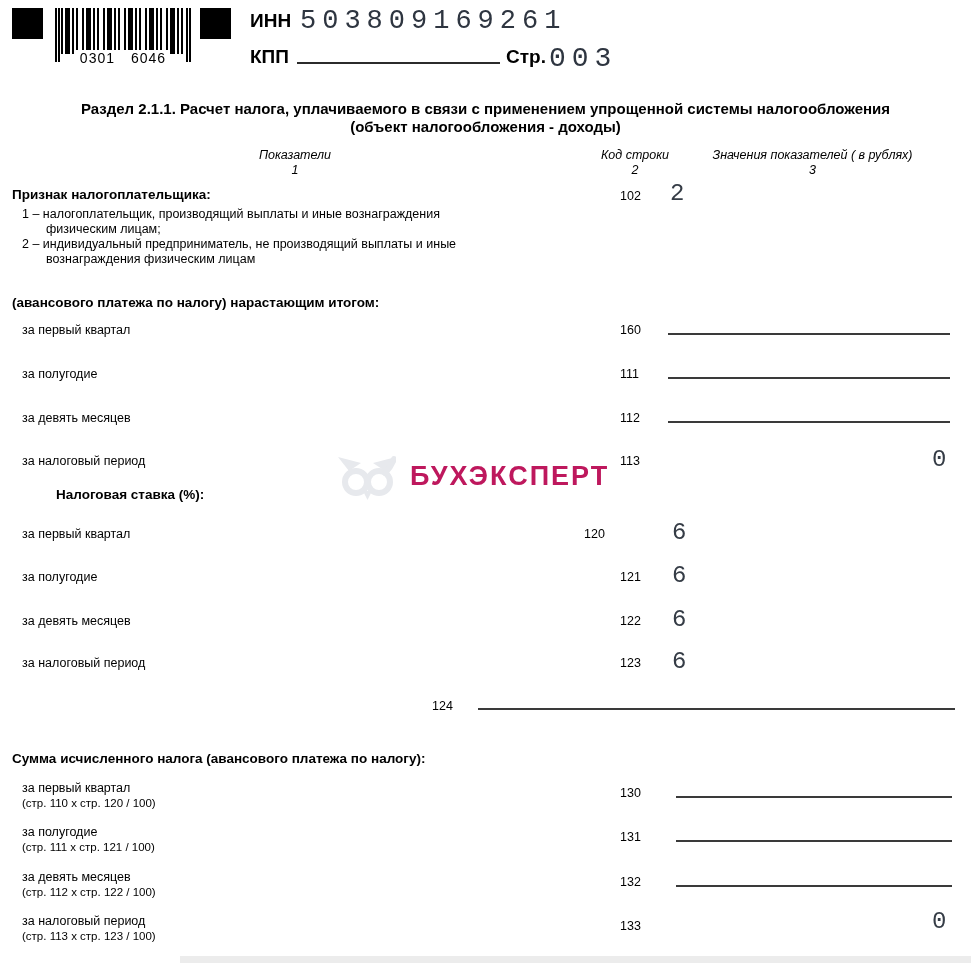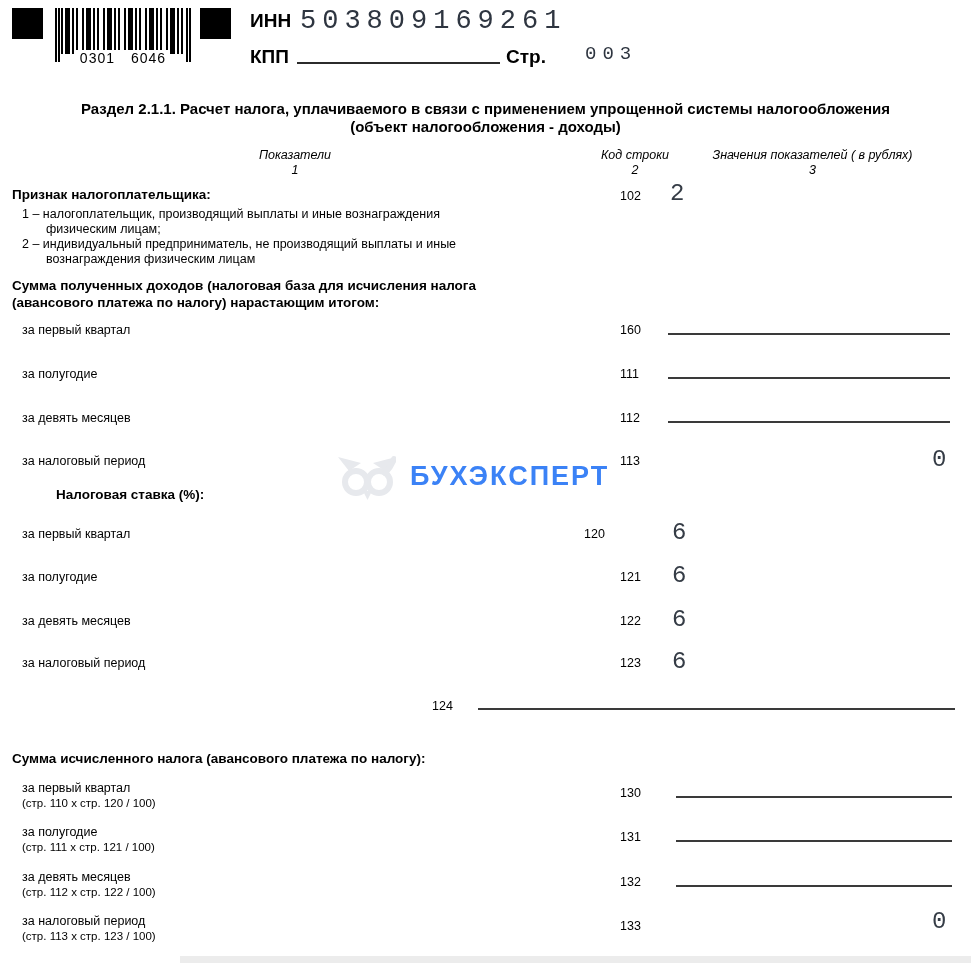--- a/index.html
+++ b/index.html
@@ -24,42 +24,42 @@
   .barcode .bc-label {
     position:absolute; top:42px; left:50%; transform:translateX(-50%);
     background:#fff; padding:0 4px; font-size:14px; letter-spacing:1px;
     display:flex; gap:16px; white-space:nowrap;
   }
   .hdr-label { font-size:19px; font-weight:700; }
   .digits {
     font-family:"Liberation Mono", monospace; color:#2e3540; white-space:nowrap;
   }
   .inn-digits { font-size:27px; letter-spacing:6px; }
-  .page-digits { font-size:19px; letter-spacing:6px;margin-left:36px; }
+  .page-digits { font-size:28px; letter-spacing:6px; }
   .kpp-line { border-top:2px solid #2b2b2b; }
 
   
   .title-line { left:0; right:0; text-align:center; font-weight:700; font-size:15px; }
   .col-head { text-align:center; font-style:italic; font-size:12.5px; line-height:15px; }
 
   
   .heading { font-weight:700; font-size:13.5px; line-height:17px; }
   .label   { font-size:12.5px; line-height:15px; }
   .sub     { font-size:11.5px; }
   .code    { font-size:12.5px; }
   .value {
     font-family:"Liberation Mono", monospace; font-size:24px;
     color:#353c46; letter-spacing:3px; white-space:nowrap;
   }
   .vline { border-top:2px solid #3a3a3a; height:0; }
 
   
   .watermark { display:flex; align-items:center; gap:14px; pointer-events:none; }
   .wm-text {
-    font-weight:700; font-size:27px; letter-spacing:2px; color:#3b82f6; white-space:nowrap;
+    font-weight:700; font-size:27px; letter-spacing:2px; color:#be185d; white-space:nowrap;
   }
   .wm-stroke { fill:none; stroke:#e7e9ed; stroke-width:6; }
   .wm-fill { fill:#e7e9ed; }
 
   .bottom-strip { background:#ececec; }
 </style>
 </head>
 <body>
 
 <div class="page">
@@ -104,21 +104,20 @@
 
   <div class="abs heading" style="left:12px; top:186px;">Признак налогоплательщика:</div>
   <span class="abs code" style="left:620px; top:189px;">102</span>
   <span class="abs value" style="left:670px; top:180px;">2</span>
 
   <div class="abs label" style="left:22px; top:207px;">1 – налогоплательщик, производящий выплаты и иные вознаграждения</div>
   <div class="abs label" style="left:46px; top:222px;">физическим лицам;</div>
   <div class="abs label" style="left:22px; top:237px;">2 – индивидуальный предприниматель, не производящий выплаты и иные</div>
   <div class="abs label" style="left:46px; top:252px;">вознаграждения физическим лицам</div>
 
-  <div class="abs heading" style="left:12px; top:277px;">Сумма полученных доходов (налоговая база для исчисления налога</div>
   <div class="abs heading" style="left:12px; top:294px;">(авансового платежа по налогу) нарастающим итогом:</div>
 
   <div class="abs label" style="left:22px; top:323px;">за первый квартал</div>
   <span class="abs code" style="left:620px; top:323px;">160</span>
   <div class="abs vline" style="left:668px; top:333px; width:282px;"></div>
 
   <div class="abs label" style="left:22px; top:367px;">за полугодие</div>
   <span class="abs code" style="left:620px; top:367px;">111</span>
   <div class="abs vline" style="left:668px; top:377px; width:282px;"></div>
 

